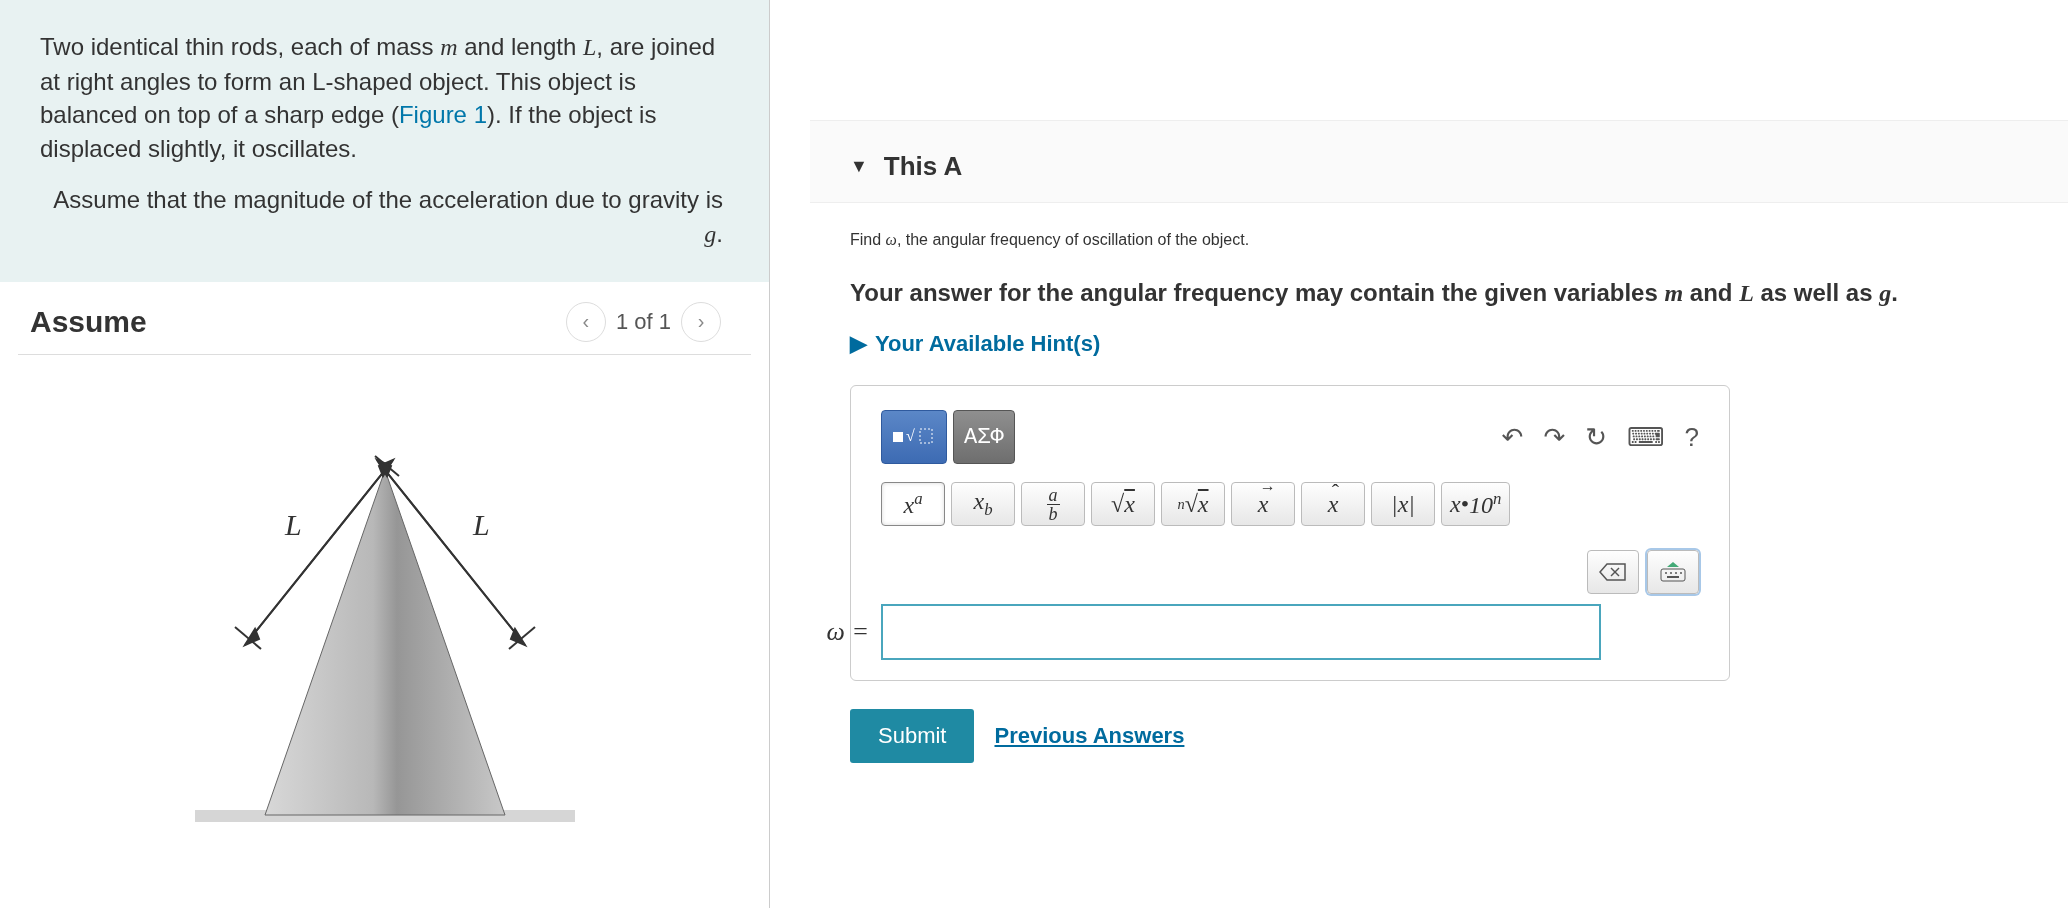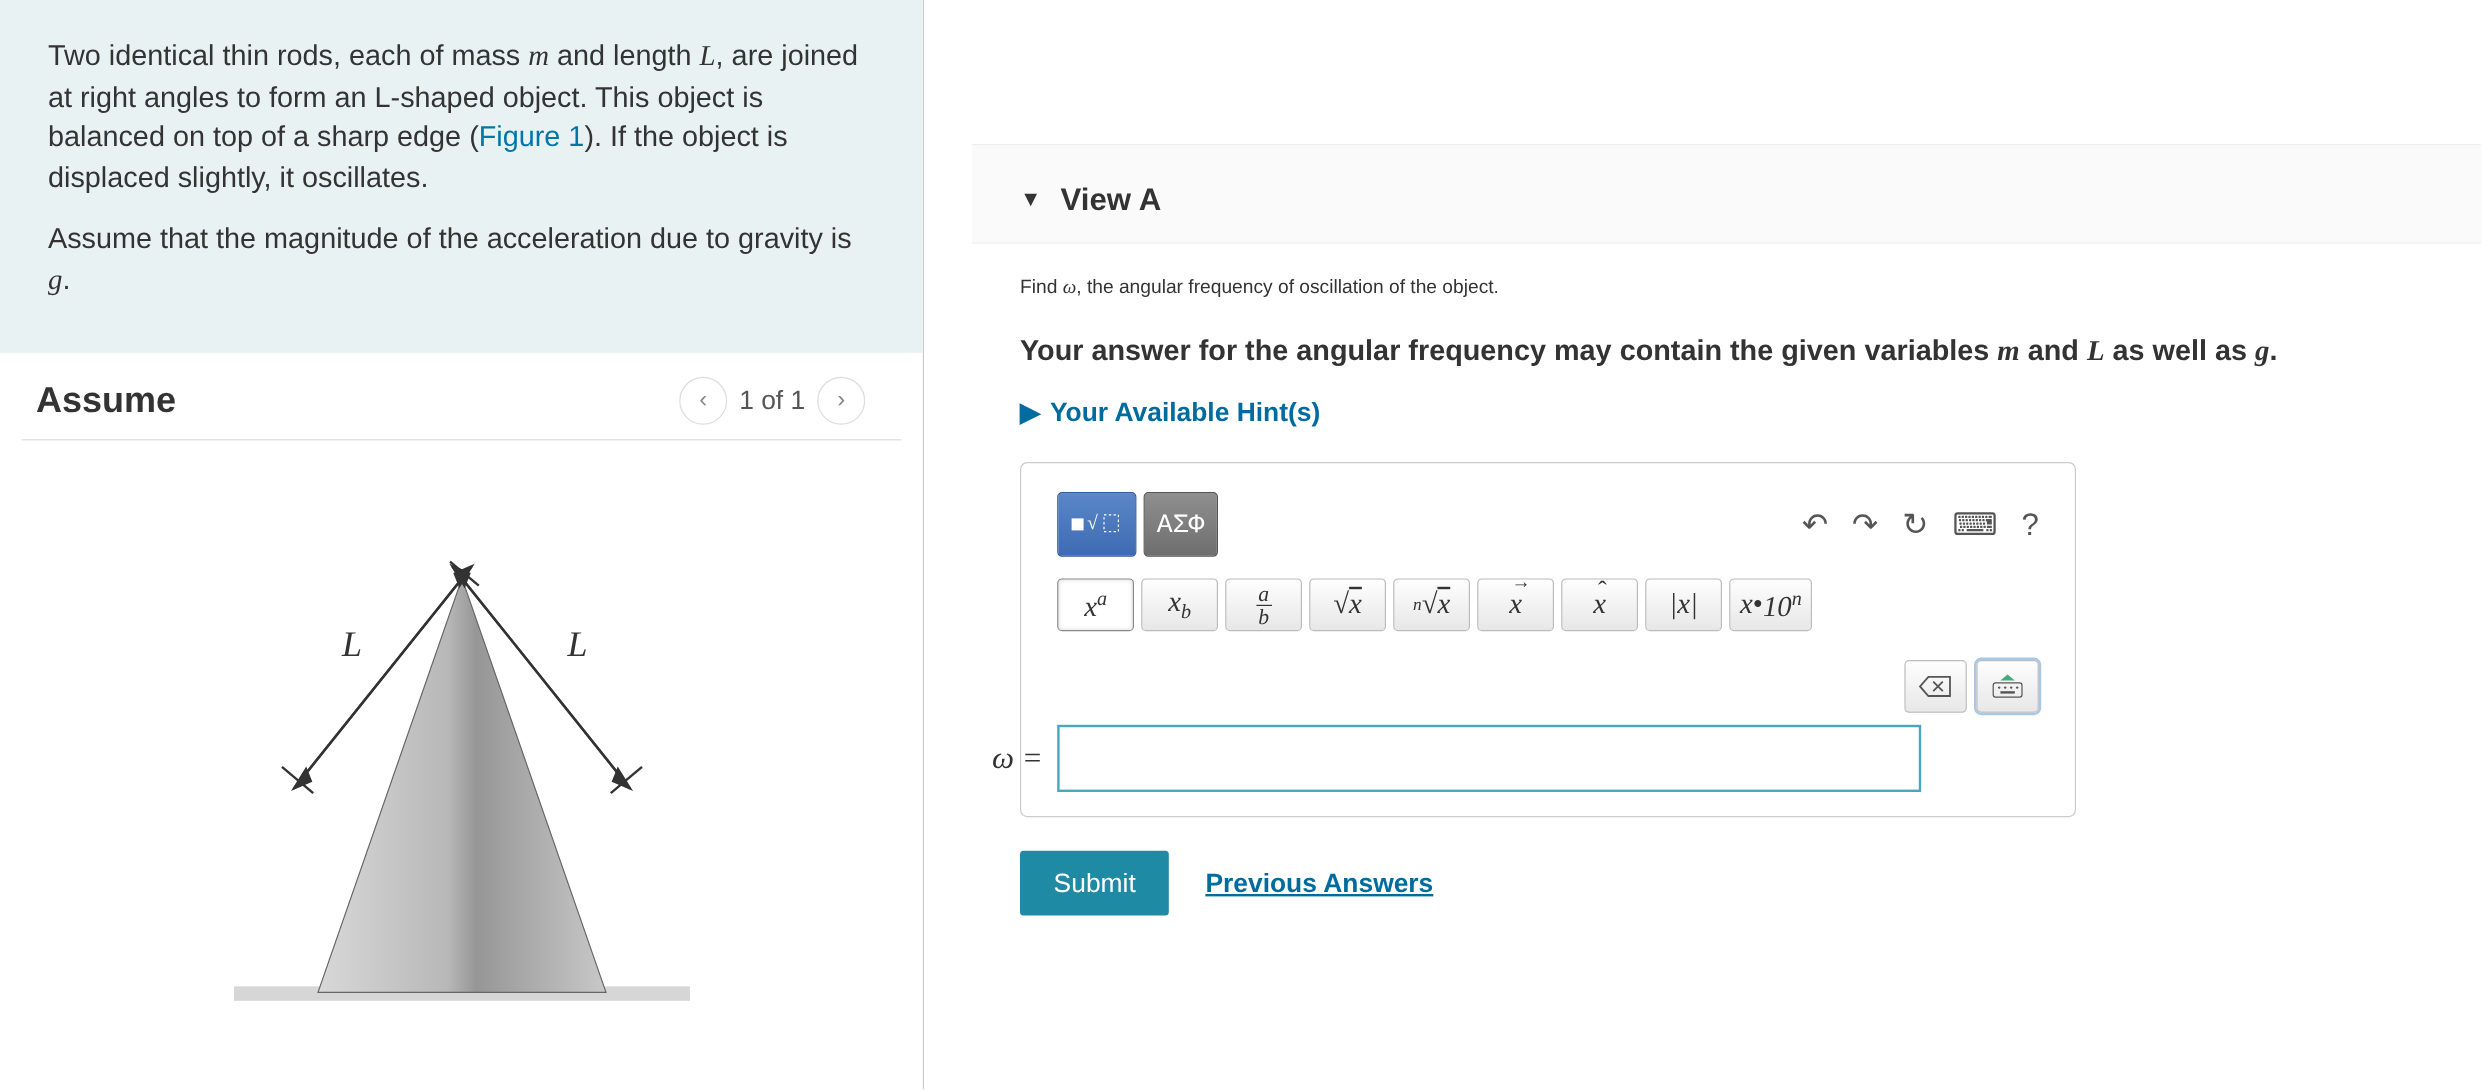--- a/index.html
+++ b/index.html
@@ -30,21 +30,21 @@
     height: 100%;
   }
   .prompt-box {
     background: #e8f2f2;
     padding: 30px 46px 30px 40px;
     font-size: 24px;
     line-height: 1.4;
     color: #333;
   }
   .prompt-box p { margin-bottom: 18px; }
-  .prompt-box p:last-child { margin-bottom: 12px; }
+  .prompt-box p:last-child { margin-bottom: 0; text-align: right; }
   .math-it { font-family: "Times New Roman", serif; font-style: italic; }
   .figlink { color: #0077aa; }
   .figure-header {
     display: flex;
     align-items: center;
     justify-content: space-between;
     padding: 20px 30px 12px 12px;
     border-bottom: 1px solid #ddd;
     margin: 0 18px;
   }
@@ -233,21 +233,21 @@
     height: 56px;
     width: 720px;
     font-size: 22px;
     padding: 0 12px;
     font-family: "Times New Roman", serif;
     outline: none;
   }
   .submit-row {
     display: flex;
     align-items: center;
-    gap: 30px;
+    gap: 20px;
     margin-top: 28px;
   }
   .submit-btn {
     background: #1f8aa3;
     color: #fff;
     border: none;
     border-radius: 3px;
     font-size: 22px;
     padding: 14px 28px;
     cursor: pointer;
@@ -333,21 +333,21 @@
         </g>
         <text x="110" y="120" font-family="Times New Roman" font-style="italic" font-size="30" fill="#333">L</text>
         <text x="298" y="120" font-family="Times New Roman" font-style="italic" font-size="30" fill="#333">L</text>
       </svg>
     </div>
   </div>
 
   <div class="right-col">
     <div class="part-header">
       <span class="caret">▼</span>
-      <span class="title">View A</span>
+      <span class="title">This A</span>
     </div>
 
     <div class="part-body">
       <div class="instr">
         <span>Find </span><span class="math-it">ω</span><span>, the angular frequency of oscillation of the object.</span>
       </div>
       <div class="hint-text">
         <span>Your answer for the angular frequency may contain the given variables </span><span class="math-it">m</span><span> and </span><span class="math-it">L</span><span> as well as </span><span class="math-it">g</span><span>.</span>
       </div>
       <div class="hints-link">

